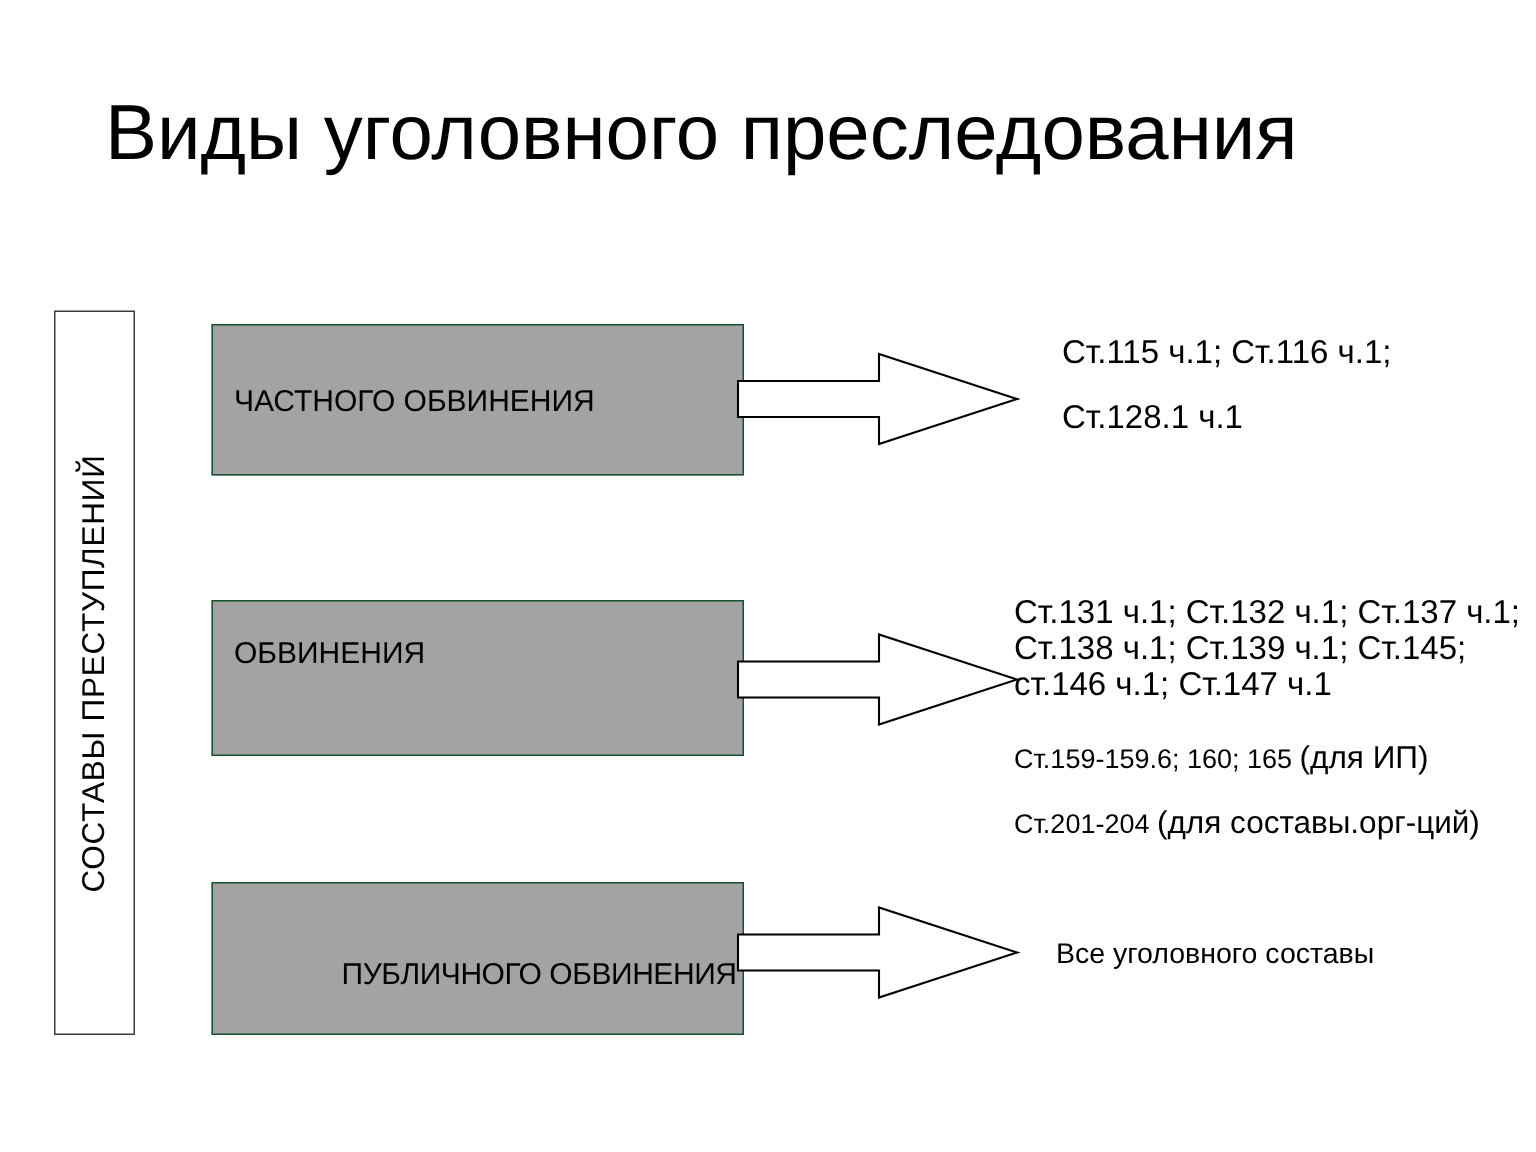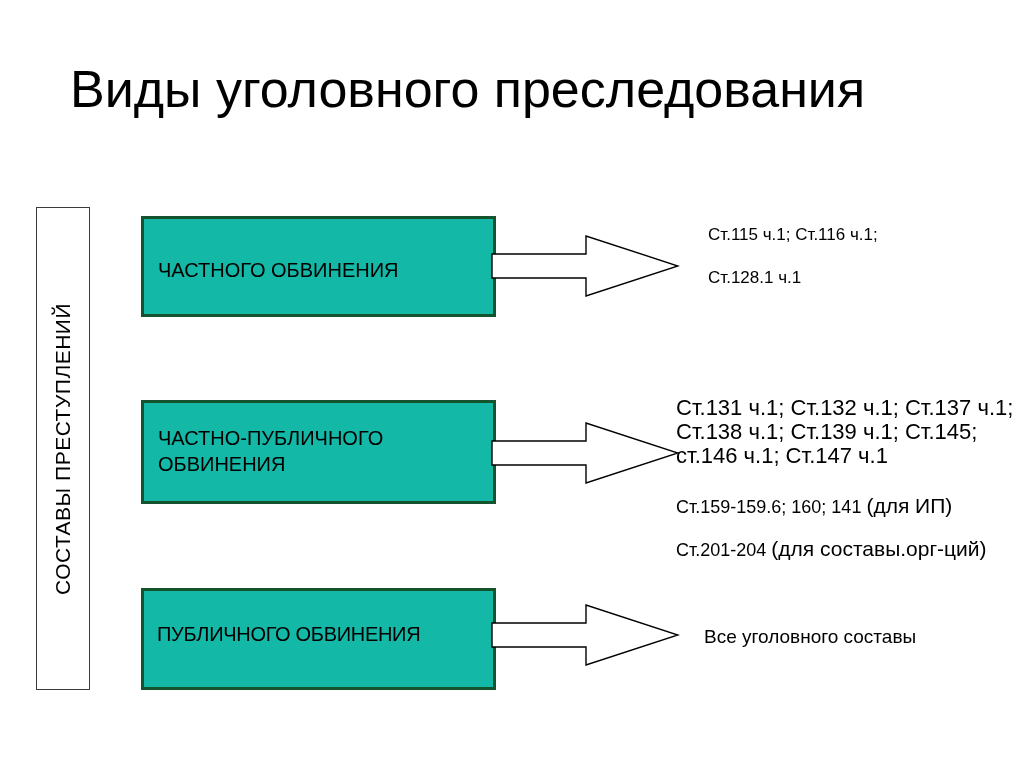--- a/index.html
+++ b/index.html
@@ -57,42 +57,42 @@
     font-size: 21px;
     letter-spacing: 0.5px;
     color: #000000;
   }
 
   
   .cat-box {
     position: absolute;
     left: 141px;
     width: 355px;
-    border: 3px solid #14532d;
+    border: 1px solid #14532d;
     box-sizing: border-box;
-    background: #14b8a6;
+    background: #a3a3a3;
     z-index: 2;
   }
   .cat-box .cat-text {
     position: absolute;
     left: 14px;
     right: 4px;
     font-size: 20px;
     line-height: 26px;
     color: #000000;
   }
 
   #box-1 { top: 216px; height: 101px; }
   #box-1 .cat-text { top: 38px; }
 
   #box-2 { top: 400px; height: 104px; }
   #box-2 .cat-text { top: 22px; }
 
   #box-3 { top: 588px; height: 102px; }
-  #box-3 .cat-text { top: 30px; left: 13px; letter-spacing: -0.3px; }
+  #box-3 .cat-text { top: 48px; left: 13px; letter-spacing: -0.3px; text-align: right; }
 
   
   .arrow {
     position: absolute;
     z-index: 3;
   }
   .arrow svg { display: block; }
 
   #arrow-1 { left: 490px; top: 233px; }
   #arrow-2 { left: 490px; top: 420px; }
@@ -101,21 +101,21 @@
   
   .right-text {
     position: absolute;
     color: #000000;
   }
 
   #right-1 {
     left: 708px;
     top: 213px;
     width: 310px;
-    font-size: 17px;
+    font-size: 22px;
     line-height: 43px;
   }
 
   #right-2 {
     left: 676px;
     top: 396px;
     width: 345px;
     font-size: 22px;
     line-height: 24px;
   }
@@ -167,35 +167,34 @@
     </svg>
   </div>
 
   <div class="right-text" id="right-1">
     <div>Ст.115 ч.1; Ст.116 ч.1;</div>
     <div>Ст.128.1 ч.1</div>
   </div>
 
   <div class="cat-box" id="box-2">
     <div class="cat-text">
-      <div>ЧАСТНО-ПУБЛИЧНОГО</div>
       <div>ОБВИНЕНИЯ</div>
     </div>
   </div>
 
   <div class="arrow" id="arrow-2">
     <svg width="190" height="66" viewBox="0 0 190 66">
       <polygon points="2,21 96,21 96,3 188,33 96,63 96,45 2,45" fill="#ffffff" stroke="#000000" stroke-width="1.4" stroke-linejoin="miter"></polygon>
     </svg>
   </div>
 
   <div class="right-text" id="right-2">Ст.131 ч.1; Ст.132 ч.1; Ст.137 ч.1; Ст.138 ч.1; Ст.139 ч.1; Ст.145; ст.146 ч.1; Ст.147 ч.1</div>
 
   <div class="right-text" id="right-3">
-    <span>Ст.159-159.6; 160; 141 </span><span class="small-note">(для ИП)</span>
+    <span>Ст.159-159.6; 160; 165 </span><span class="small-note">(для ИП)</span>
   </div>
 
   <div class="right-text" id="right-4">
     <span>Ст.201-204 </span><span class="small-note">(для составы.орг-ций)</span>
   </div>
 
   <div class="cat-box" id="box-3">
     <div class="cat-text">ПУБЛИЧНОГО ОБВИНЕНИЯ</div>
   </div>
 

